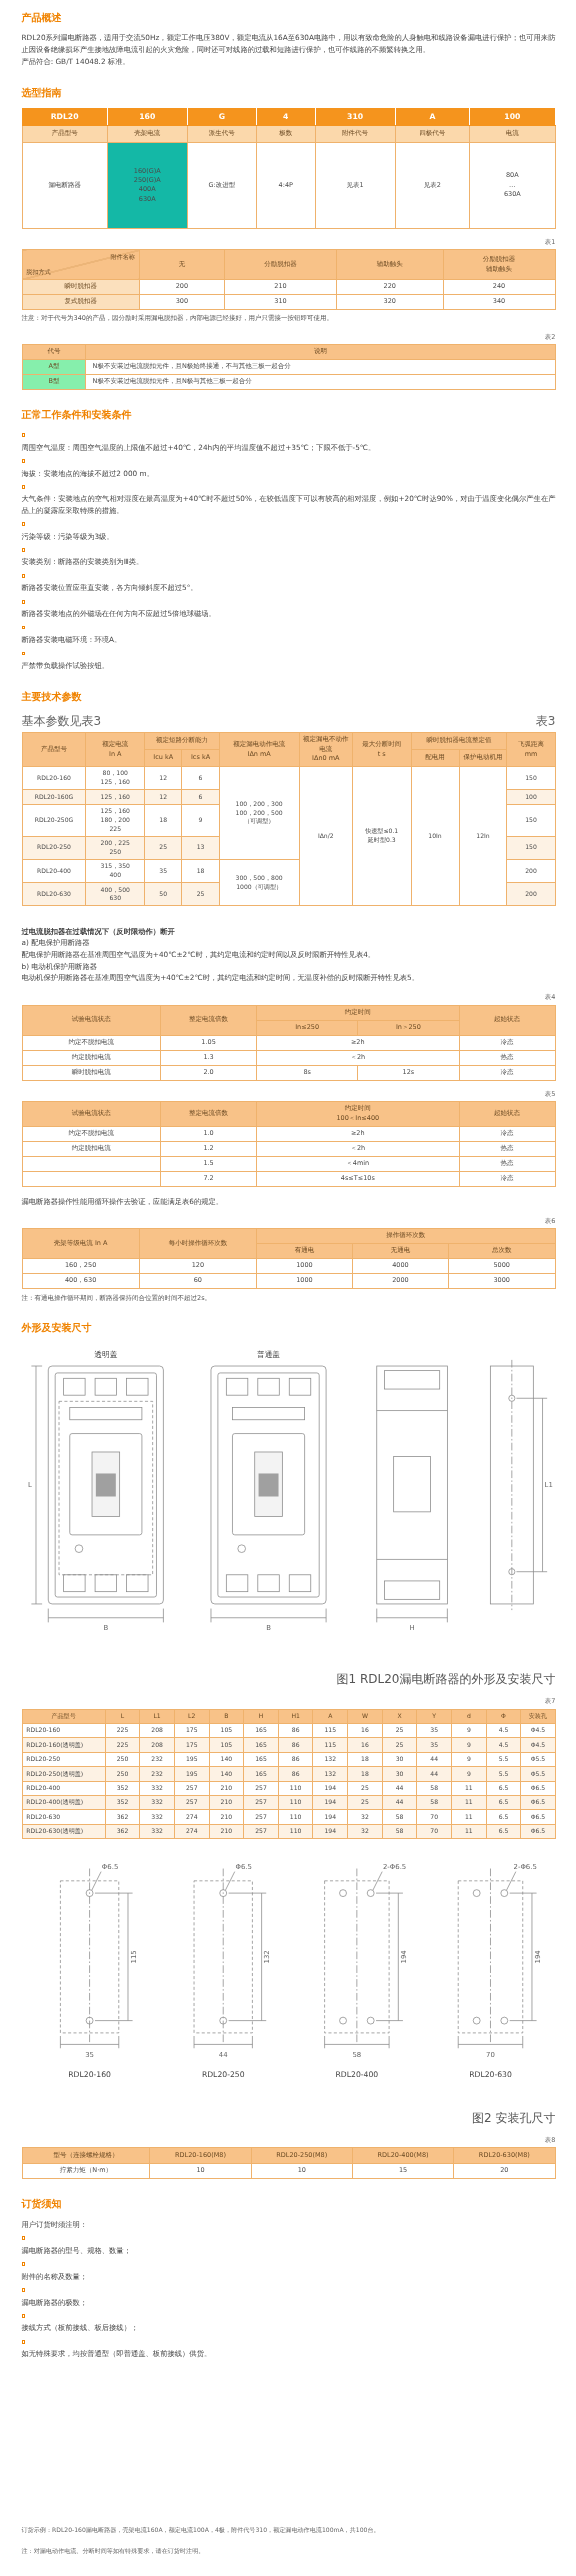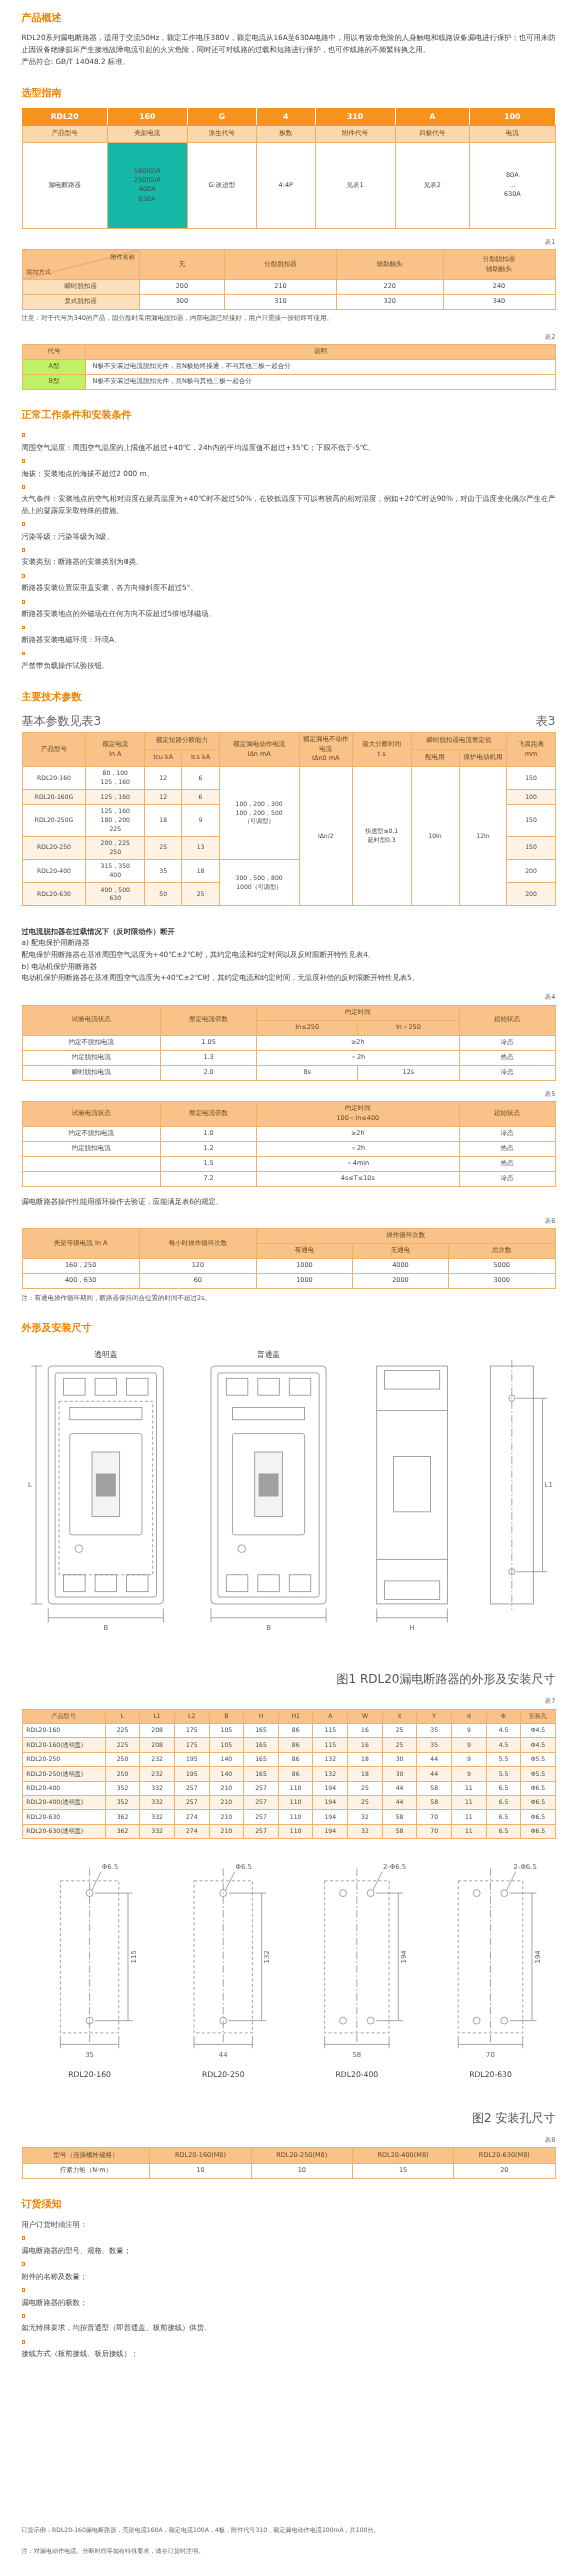--- a/index.html
+++ b/index.html
@@ -22,21 +22,21 @@
 .sel-table .labels td{background:#fbd8ab;color:#6b4a23;height:17px;}
 .sel-table .values td{height:86px;background:#fff;}
 .sel-table .values td.frame{background:#14b8a6;}
 
 .acc-table tbody td:first-child{background:#fbe0bd;color:#6b4a23;}
 .diag{position:relative;height:29px;padding:0;background:linear-gradient(to bottom right,transparent calc(50% - 0.4px),#dfa768 calc(50% - 0.4px),#dfa768 calc(50% + 0.4px),transparent calc(50% + 0.4px)),#f8c288;}
 .diag span{position:absolute;font-size:6.1px;color:#6b4a23;}
 .diag .tr{top:2.3px;right:3.8px;}
 .diag .bl{bottom:2.3px;left:3.8px;}
 
-.neutral-table tbody td:first-child{background:#bef264;color:#6b4a23;}
+.neutral-table tbody td:first-child{background:#86efac;color:#6b4a23;}
 .neutral-table tbody td:nth-child(2){text-align:left;padding-left:6.1px;}
 
 .cond-list{list-style:none;margin-top:3.1px;}
 .cond-list li{display:flex;gap:4.6px;font-size:7.3px;line-height:1.55;margin-bottom:3.1px;align-items:flex-start;text-align:justify;flex-direction:column;}
 .bullet{flex:0 0 auto;width:3.8px;height:3.8px;border:0.8px solid #f08300;margin-top:3.1px;}
 
 .tech-table td{font-size:6.1px;padding:2.3px 1.5px;}
 .tech-table tbody tr:nth-child(even) td{background:#fdf2e4;}
 
 .dim-table td{font-size:6.1px;padding:2.3px 1.5px;}
@@ -820,25 +820,25 @@
     <li>
         <span class="bullet"></span>
         <span>附件的名称及数量；</span>
       </li>
     <li>
         <span class="bullet"></span>
         <span>漏电断路器的极数；</span>
       </li>
     <li>
         <span class="bullet"></span>
+        <span>接线方式（板前接线、板后接线）；</span>
+      </li>
+    <li>
+        <span class="bullet"></span>
         <span>如无特殊要求，均按普通型（即普通盖、板前接线）供货。</span>
-      </li>
-    <li>
-        <span class="bullet"></span>
-        <span>接线方式（板前接线、板后接线）；</span>
       </li>
   </ul>
 
   <div class="order-example">
     <p><span>订货示例：</span><span>RDL20-160漏电断路器，壳架电流160A，额定电流100A，4极，附件代号310，额定漏电动作电流100mA，共100台。</span></p>
     <p>注：对漏电动作电流、分断时间等如有特殊要求，请在订货时注明。</p>
   </div>
 
 </div>
 

